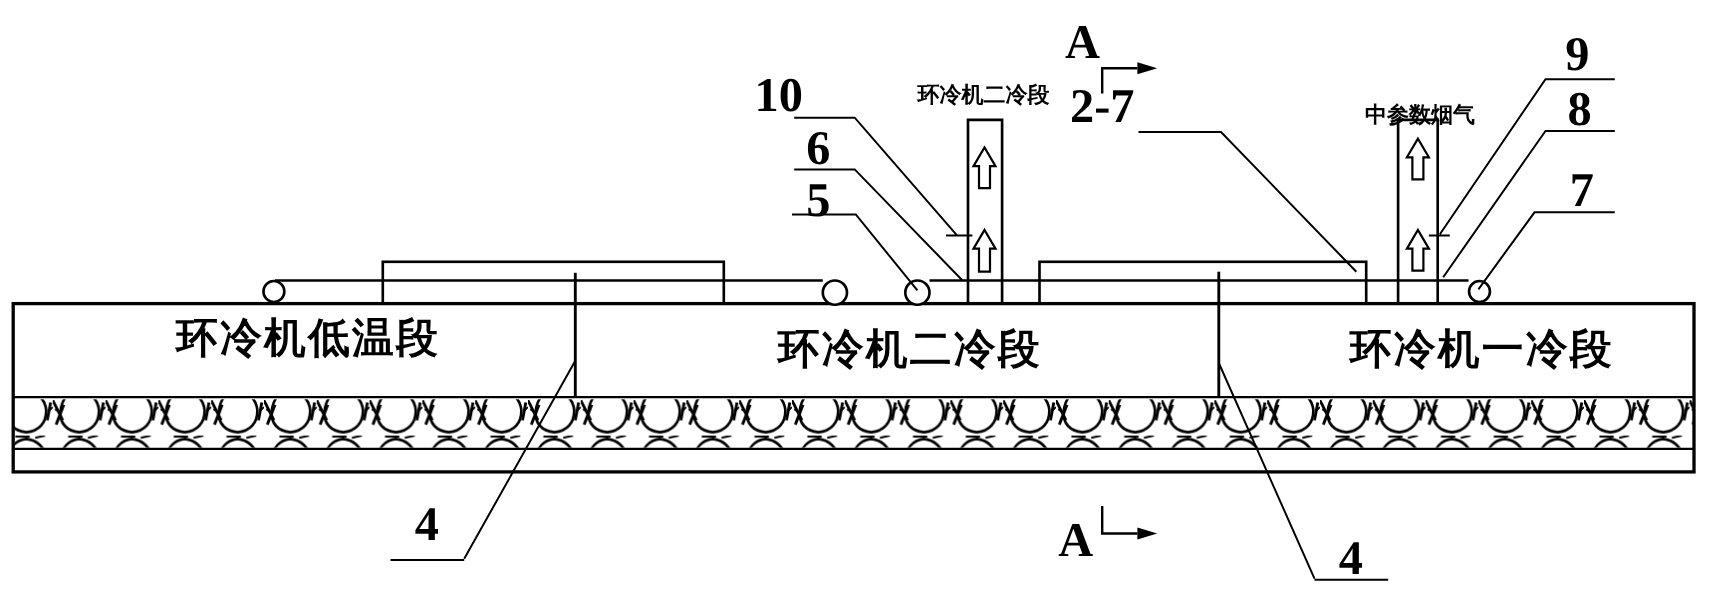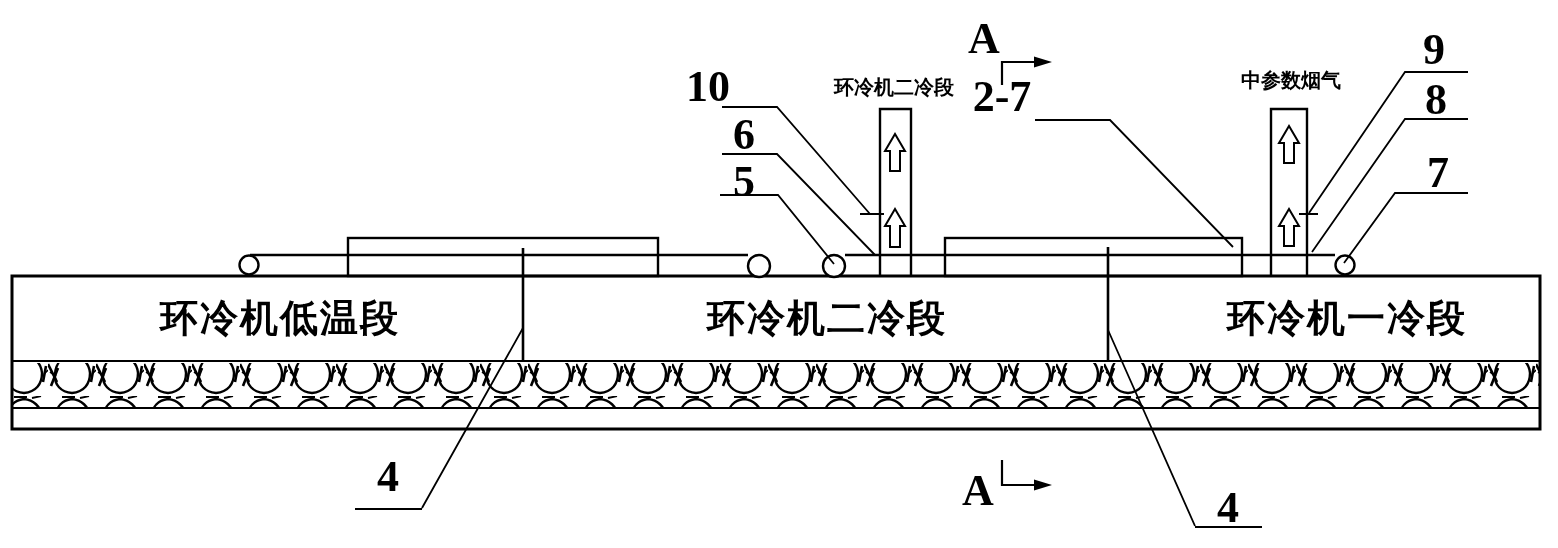--- a/index.html
+++ b/index.html
@@ -88,26 +88,26 @@
     </g>
 
     <g>
       <path d="M1002,85 L1002,62 L1034,62" stroke="#000" stroke-width="2.2" fill="none"></path>
       <polygon points="1034,56.5 1052,62 1034,67.5" fill="#000"></polygon>
       <path d="M1002,460 L1002,485 L1034,485" stroke="#000" stroke-width="2.2" fill="none"></path>
       <polygon points="1034,479.5 1052,485 1034,490.5" fill="#000"></polygon>
     </g>
   </svg>
 
-  <div class="lbl sec-label" style="left:280px;top:299px;">环冷机低温段</div>
+  <div class="lbl sec-label" style="left:280px;top:289px;">环冷机低温段</div>
   <div class="lbl sec-label" style="left:827px;top:299px;">环冷机二冷段</div>
   <div class="lbl sec-label" style="left:1347px;top:299px;">环冷机一冷段</div>
 
   <div class="lbl gas-label" style="left:894px;top:77px;">环冷机二冷段</div>
-  <div class="lbl gas-label" style="left:1291px;top:70px;">中参数烟气</div>
+  <div class="lbl gas-label" style="left:1291px;top:95px;">中参数烟气</div>
 
   <div class="lbl num" style="left:708px;top:65px;">10</div>
   <div class="lbl num" style="left:744px;top:113px;">6</div>
   <div class="lbl num" style="left:744px;top:160px;">5</div>
   <div class="lbl num" style="left:1002px;top:75px;">2-7</div>
   <div class="lbl num" style="left:1434px;top:28px;">9</div>
   <div class="lbl num" style="left:1436px;top:78px;">8</div>
   <div class="lbl num" style="left:1438px;top:151px;">7</div>
   <div class="lbl num" style="left:388px;top:455px;">4</div>
   <div class="lbl num" style="left:1228px;top:486px;">4</div>

